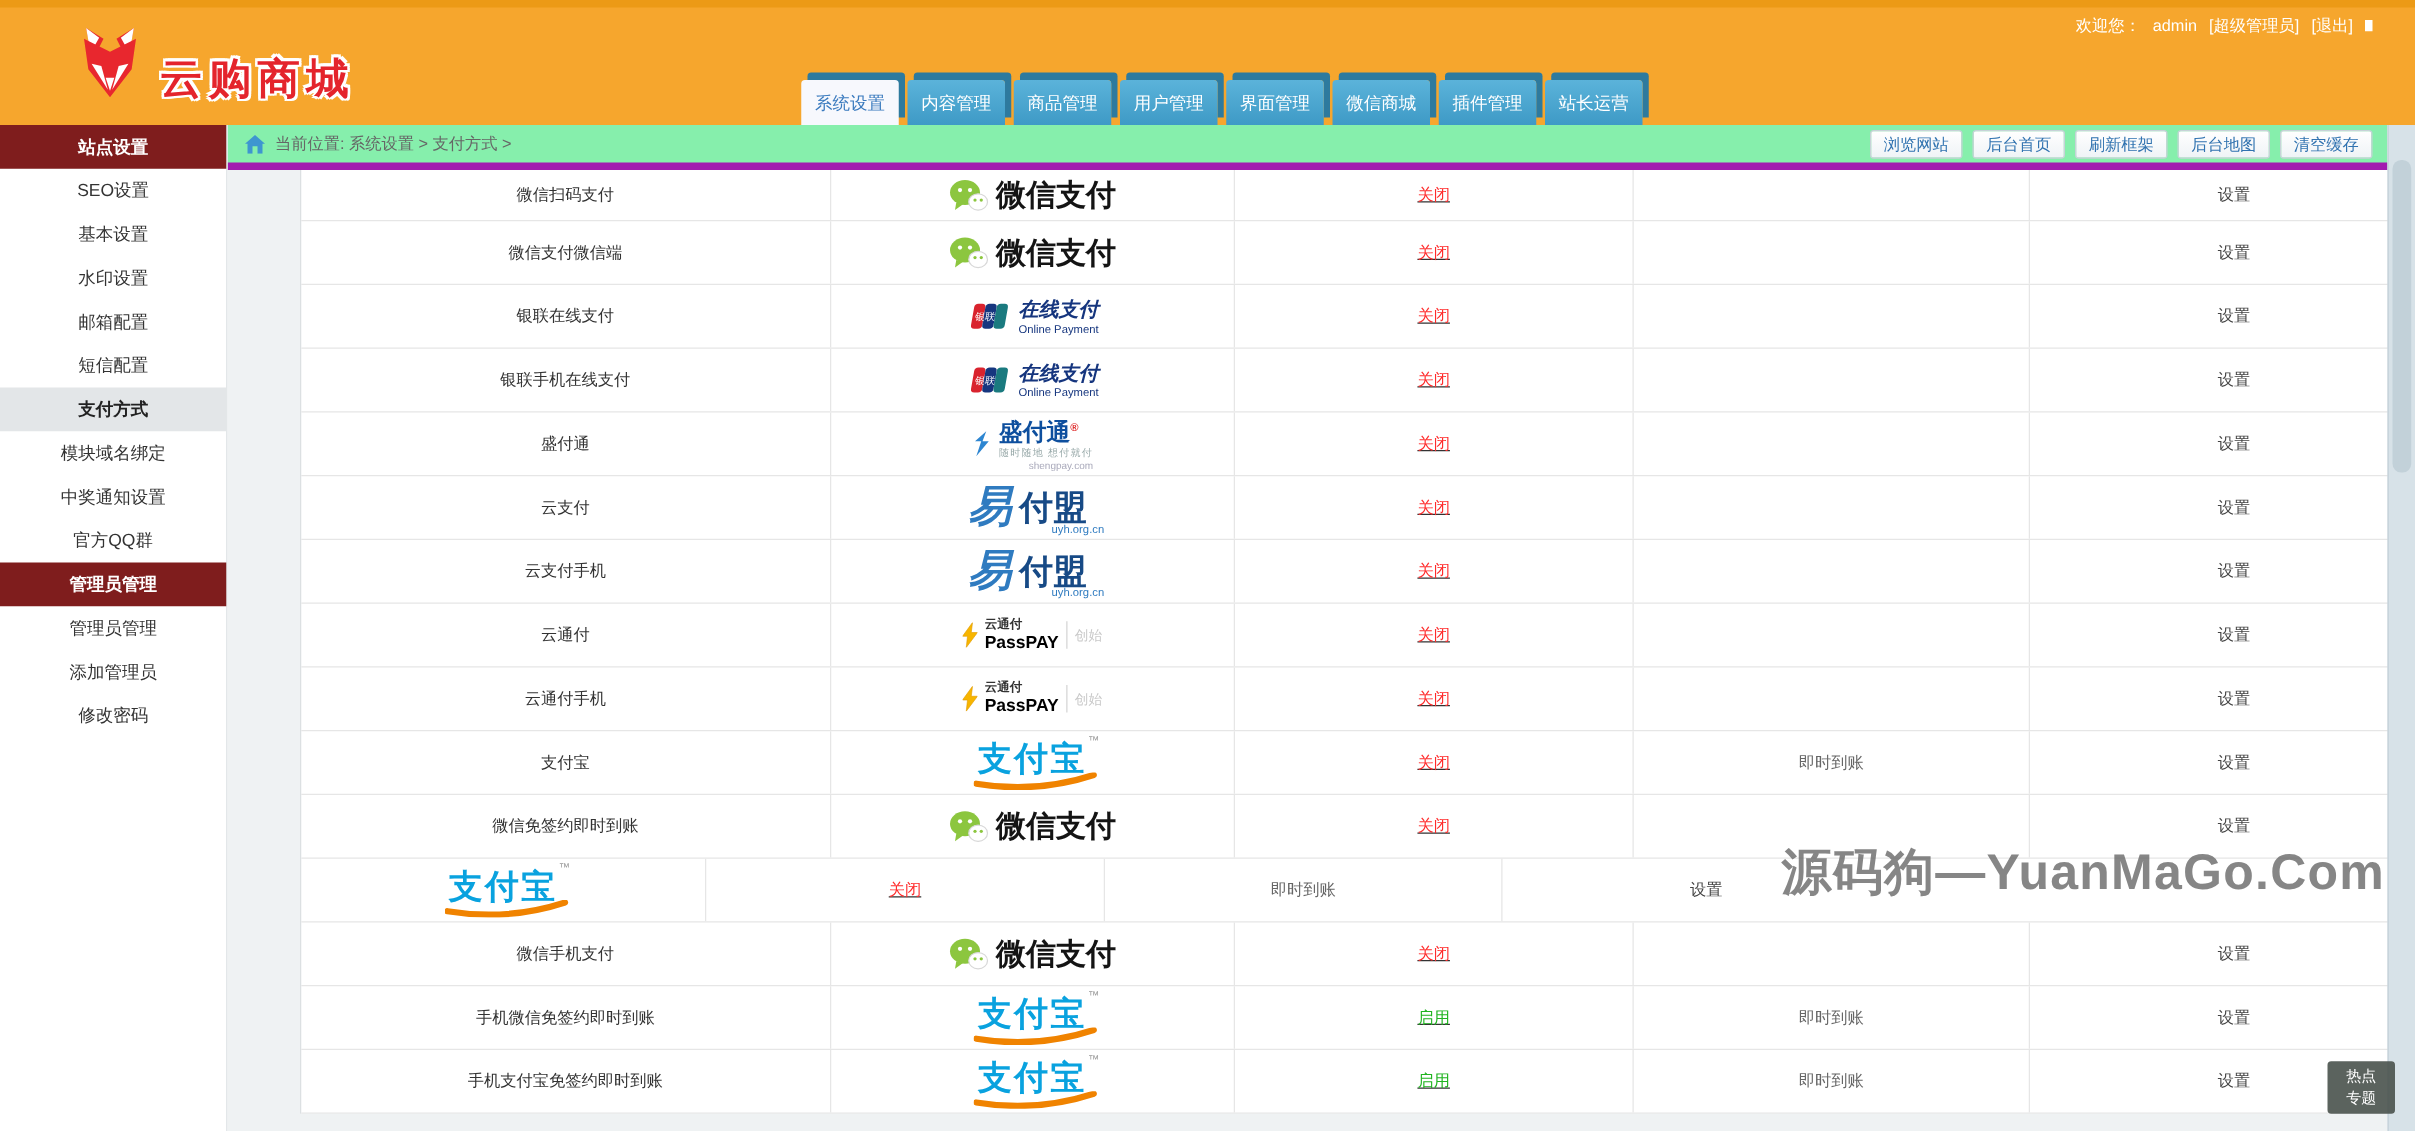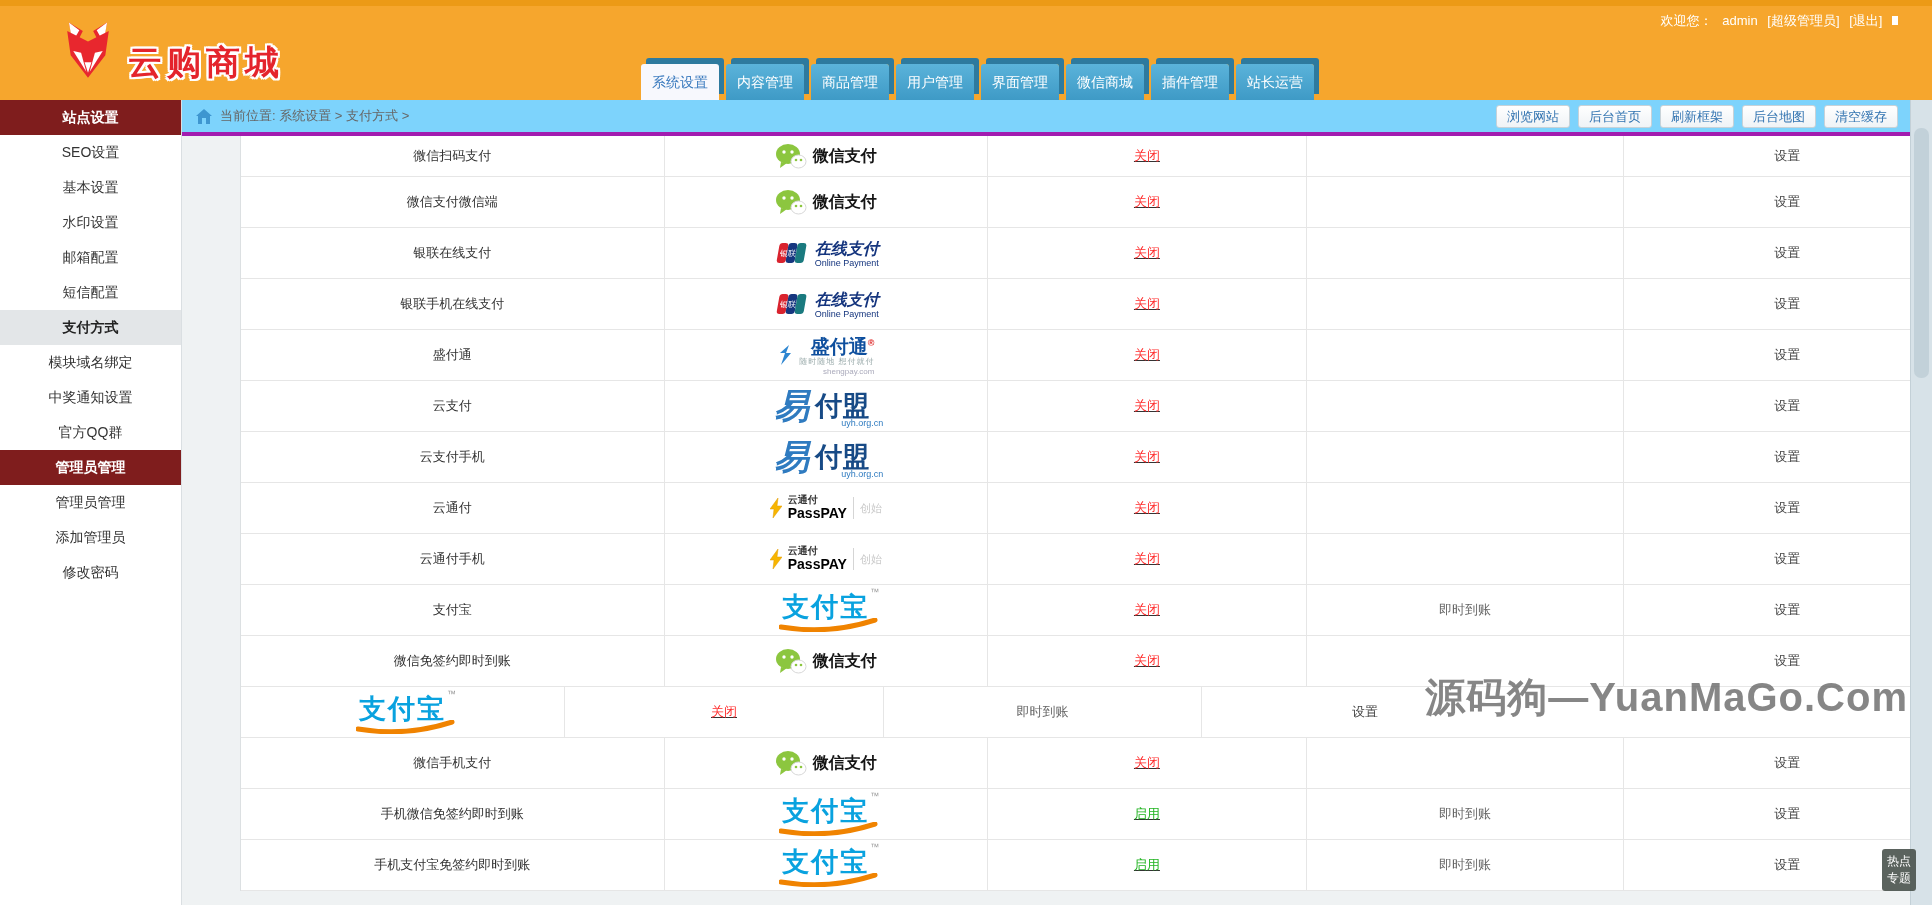--- a/index.html
+++ b/index.html
@@ -16,22 +16,22 @@
   .logout { cursor:pointer; }
   .wel-sq { display:inline-block; width:6px; height:9px; background:#fff; margin-left:4px; }
 
   .tabs { position:absolute; left:641px; bottom:0; display:flex; }
   .tab { width:78px; height:36px; line-height:36px; text-align:center; font-size:14px; color:#fff; margin-right:7px;
          background:linear-gradient(#5BB3DA,#3E9AC6); border-radius:3px 3px 0 0; cursor:pointer;
          box-shadow:5px -6px 0 0 #2E7A9E; }
   .tab.active { background:#F7F8FD; color:#3A7ABE;text-align:center; }
 
   
-  .crumbbar { position:absolute; left:182px; top:100px; width:1728px; height:36px; background:#7dd3fc;
-              border-bottom:4px solid #a21caf; display:flex; align-items:center; }
+  .crumbbar { position:absolute; left:182px; top:100px; width:1728px; height:36px; background:#86efac;
+              border-bottom:6px solid #a21caf; display:flex; align-items:center; }
   .home-ic { margin-left:14px; width:16px; height:15px; flex:none; }
   .crumb-txt { margin-left:8px; font-size:13px; color:#666; }
   .qbtns { margin-left:auto; margin-right:12px; display:flex; }
   .qbtn { height:23px; line-height:21px; padding:0 10px; margin-left:8px; background:linear-gradient(#fff,#EFF3F6);
           border:1px solid #C7D2D8; border-radius:3px; color:#3173B0; font-size:13px; cursor:pointer; }
 
   
   .side { position:absolute; left:0; top:100px; width:182px; height:805px; background:#fff; border-right:1px solid #DADFE2; }
   .side-item { height:35px; line-height:35px; text-align:center; font-size:14px; color:#333; cursor:pointer; }
   .side-head { background:#7f1d1d; color:#fff; font-weight:bold; }
@@ -45,25 +45,25 @@
   .prow.first { height:41px; }
   .cell { display:flex; align-items:center; justify-content:center; font-size:13px; color:#333; border-right:1px solid #E6E6E6; }
   .c0 { width:424px; } .c1 { width:324px; } .c2 { width:319px;text-decoration:underline; } .c3 { width:318px; color:#666; }
   .c4 { width:326px; border-right:none; }
   .st-off { color:var(--status-off,#FF2B2B); cursor:pointer; }
   .st-on  { color:var(--status-on,#21B421); cursor:pointer; }
   .setlink { color:#444; cursor:pointer; }
 
   
   .lgo { display:inline-flex; align-items:center; gap:6px; }
-  .lg-wechat b { font-size:16px; color:#141414; }
+  .lg-wechat b { font-size:24px; color:#141414; }
   .olp-col i, .sp-col i { font-style:normal; }
   .olp-t { display:block; font-size:16px; font-weight:bold; font-style:italic; color:#15357E; line-height:19px; }
   .olp-s { display:block; font-size:9px; font-style:italic; color:#15357E; }
-  .sp-t { display:block; font-size:19px; font-weight:bold; color:#0E4F9E; line-height:18px;text-align:right; }
+  .sp-t { display:block; font-size:19px; font-weight:bold; color:#0E4F9E; line-height:18px; }
   .sp-t sup { color:#D22; font-size:9px; }
   .sp-s  { display:block; font-size:8px; color:#9AA; letter-spacing:1px; }
   .sp-s2 { display:block; font-size:8px; color:#AAB; text-align:right; }
   .lg-yfm { position:relative; padding-right:8px; }
   .yfm-yi { font-size:35px; font-weight:bold; color:#2F7BC0; font-style:italic; line-height:30px; }
   .yfm-rest { font-size:27px; font-weight:bold; color:#174A86; }
   .yfm-url { position:absolute; right:-6px; bottom:-4px; font-size:9px; font-style:normal; color:#2F7BC0; }
   .pp-col { text-align:left; }
   .pp-top { display:block; font-size:10px; font-weight:bold; font-style:normal; color:#333; line-height:10px; }
   .pp-brand { font-size:14px; font-weight:bold; color:#000; }
@@ -72,21 +72,21 @@
   .lg-ali { position:relative; padding-bottom:7px; }
   .ali-t { font-size:27px; font-weight:bold; color:#09A2DF; letter-spacing:2px; }
   .ali-swoosh { position:absolute; left:-3px; bottom:0; }
   .ali-tm { position:absolute; top:-2px; right:-10px; font-size:9px; color:#999; }
 
   
   .sbar { position:absolute; right:0; top:100px; width:22px; height:805px; background:#D7E2E8; border-left:1px solid #C3D0D7; }
   .sthumb { position:absolute; left:3px; top:28px; width:15px; height:250px; background:#C2D1D9; border-radius:7px; cursor:pointer; }
   .wm { position:absolute; right:24px; bottom:180px; font-size:40px; font-weight:bold; color:rgba(100,100,100,.78);
         z-index:40; letter-spacing:1px; white-space:nowrap; }
-  .corner { position:absolute; right:16px; bottom:14px; width:34px; padding:4px 0; background:rgba(73,82,76,.9);
+  .corner { position:absolute; right:16px; bottom:14px; width:54px; padding:4px 0; background:rgba(73,82,76,.9);
             border-radius:3px; color:#fff; text-align:center; font-size:12px; line-height:17px; z-index:50; cursor:pointer; }
 </style>
 </head>
 <body>
 
 <div class="hdr">
   <div class="hdr-top"></div>
   <svg class="fox" viewBox="0 0 60 66">
     <polygon points="8,0 24,10 14,30" fill="#E8272E"></polygon>
     <polygon points="52,0 36,10 46,30" fill="#E8272E"></polygon>

